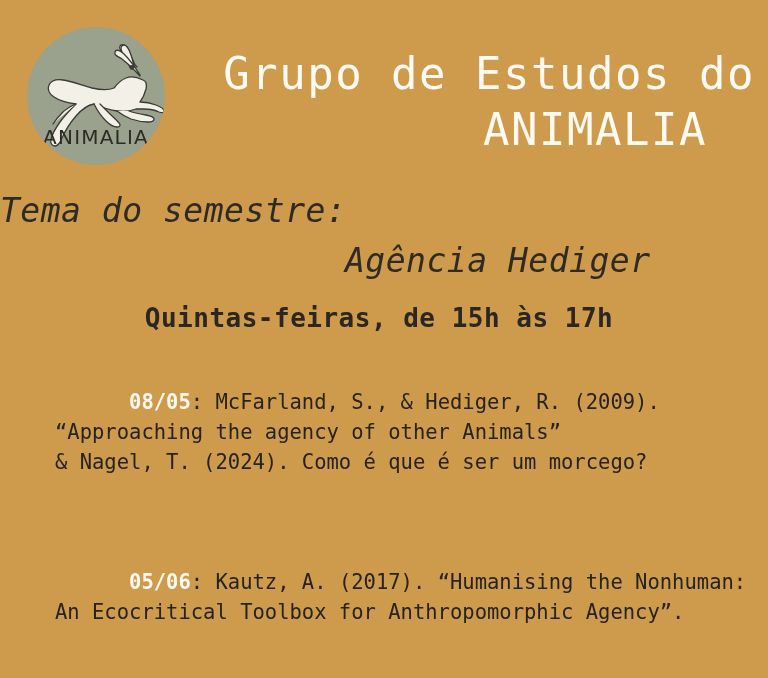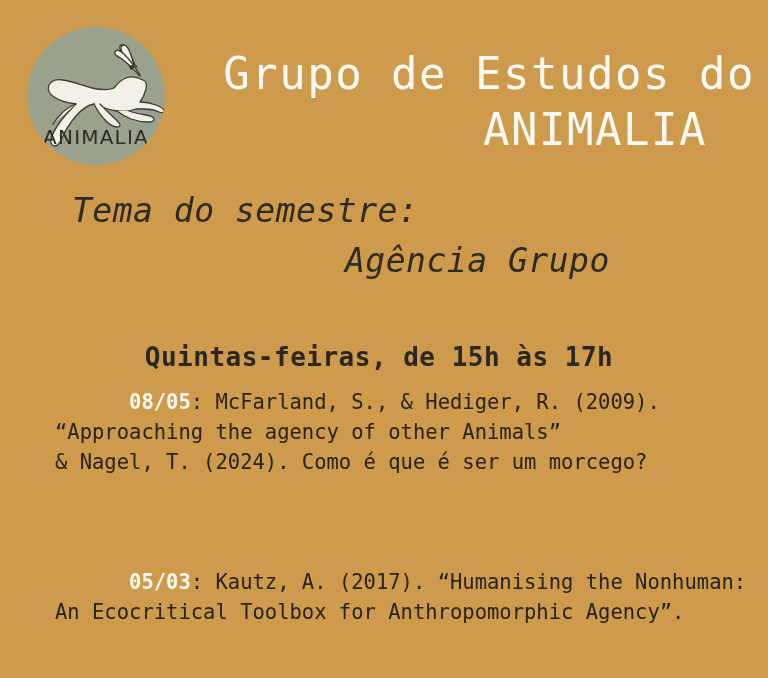--- a/index.html
+++ b/index.html
@@ -67,37 +67,36 @@
     position: absolute;
     left: 0;
     top: 186px;
     width: 768px;
     color: #2e2a24;
     font-style: italic;
     font-size: 33px;
     line-height: 50px;
     letter-spacing: 0.5px;
   }
-  .theme-line-1 { display: block; padding-left: 72px; }
+  .theme-line-1 { display: block; }
   .theme-line-2 { display: block; padding-left: 345px; }
 
   
   .schedule {
     position: absolute;
     left: 0;
     top: 303px;
     width: 768px;
     text-align: center;
     padding-right: 10px;
     box-sizing: border-box;
     color: #2a2722;
     font-size: 26px;
     font-weight: bold;
     letter-spacing: 0.5px;
-    margin-top: 39px;
   }
 
   
   .sessions {
     position: absolute;
     left: 55px;
     top: 357px;
     width: 700px;
   }
   .session {
@@ -145,33 +144,33 @@
 
     <div class="title-block">
       <span class="title-line-1">Grupo de Estudos do</span>
       <span class="title-line-2">ANIMALIA</span>
     </div>
 
   </div>
 
   <div class="theme">
     <span class="theme-line-1">Tema do semestre:</span>
-    <span class="theme-line-2">Agência Grupo</span>
+    <span class="theme-line-2">Agência Hediger</span>
   </div>
 
   <div class="schedule">Quintas-feiras, de 15h às 17h</div>
 
   <div class="sessions">
 
     <div class="session">
       <span class="session-date">08/05</span><span class="session-sep">: </span><span class="session-text">McFarland, S., &amp; Hediger, R. (2009).
 “Approaching the agency of other Animals”
 &amp; Nagel, T. (2024). Como é que é ser um morcego?</span>
     </div>
 
     <div class="session">
-      <span class="session-date">05/03</span><span class="session-sep">: </span><span class="session-text">Kautz, A. (2017). “Humanising the Nonhuman:
+      <span class="session-date">05/06</span><span class="session-sep">: </span><span class="session-text">Kautz, A. (2017). “Humanising the Nonhuman:
 An Ecocritical Toolbox for Anthropomorphic Agency”.</span>
     </div>
 
   </div>
 
 </div>
 
 </body></html>

